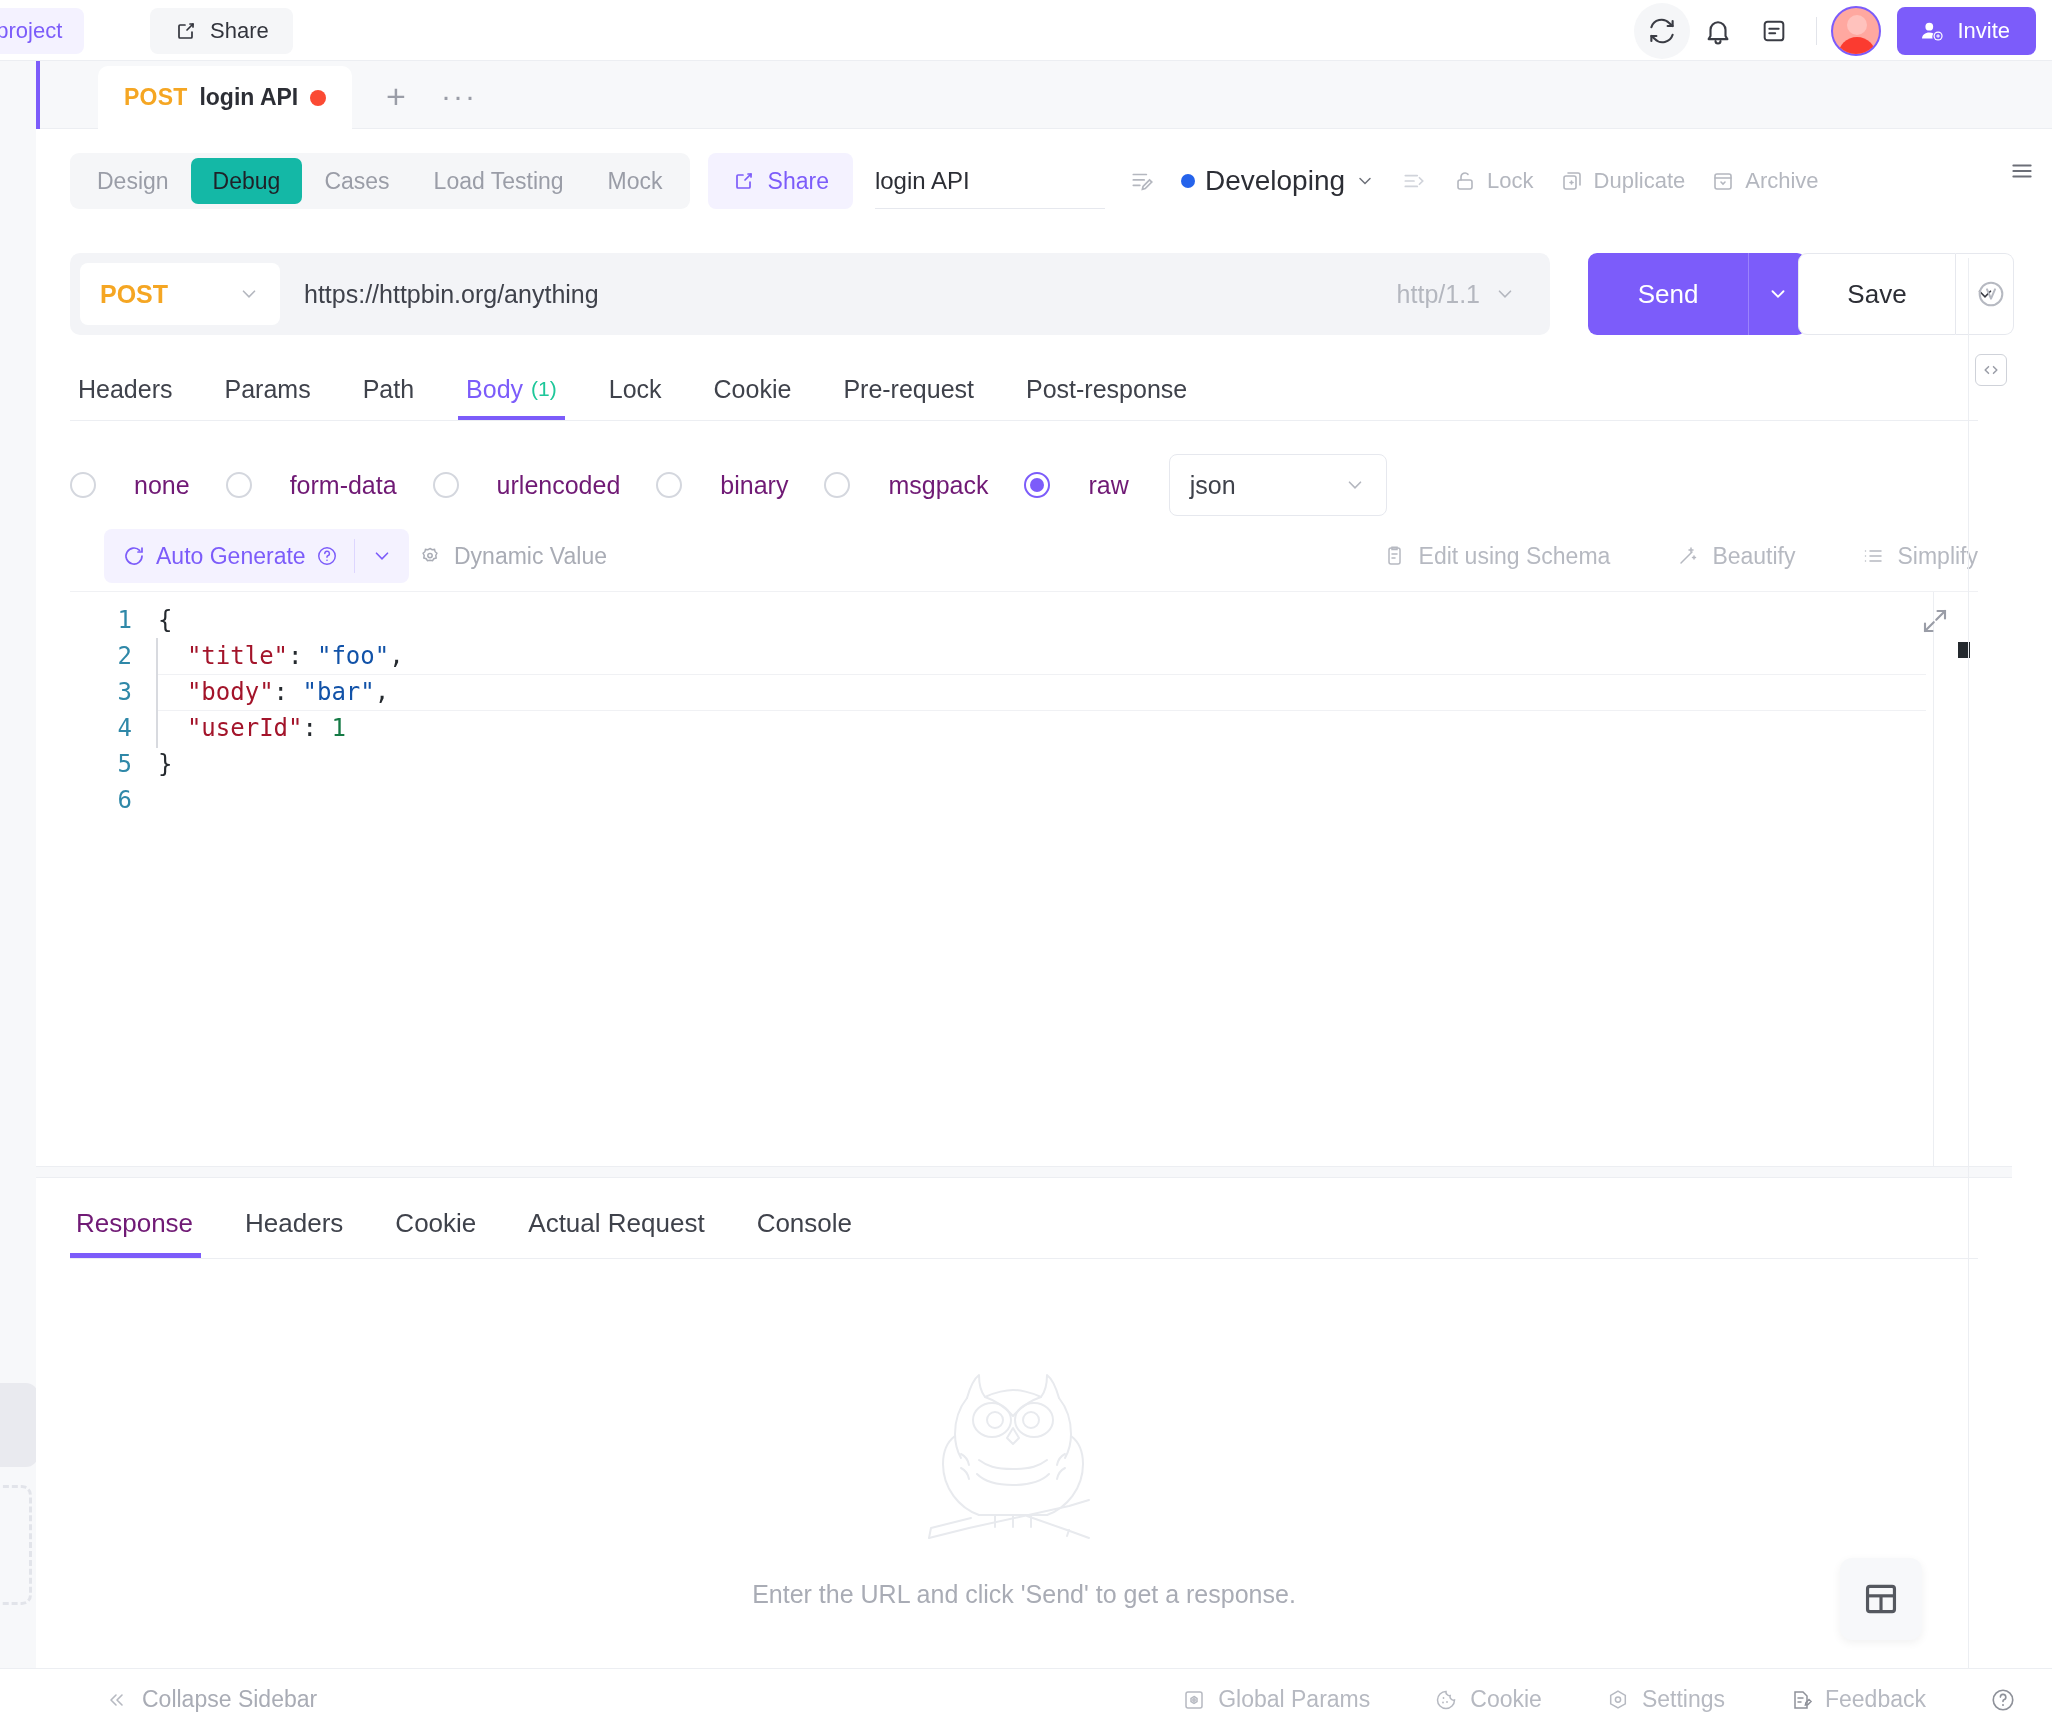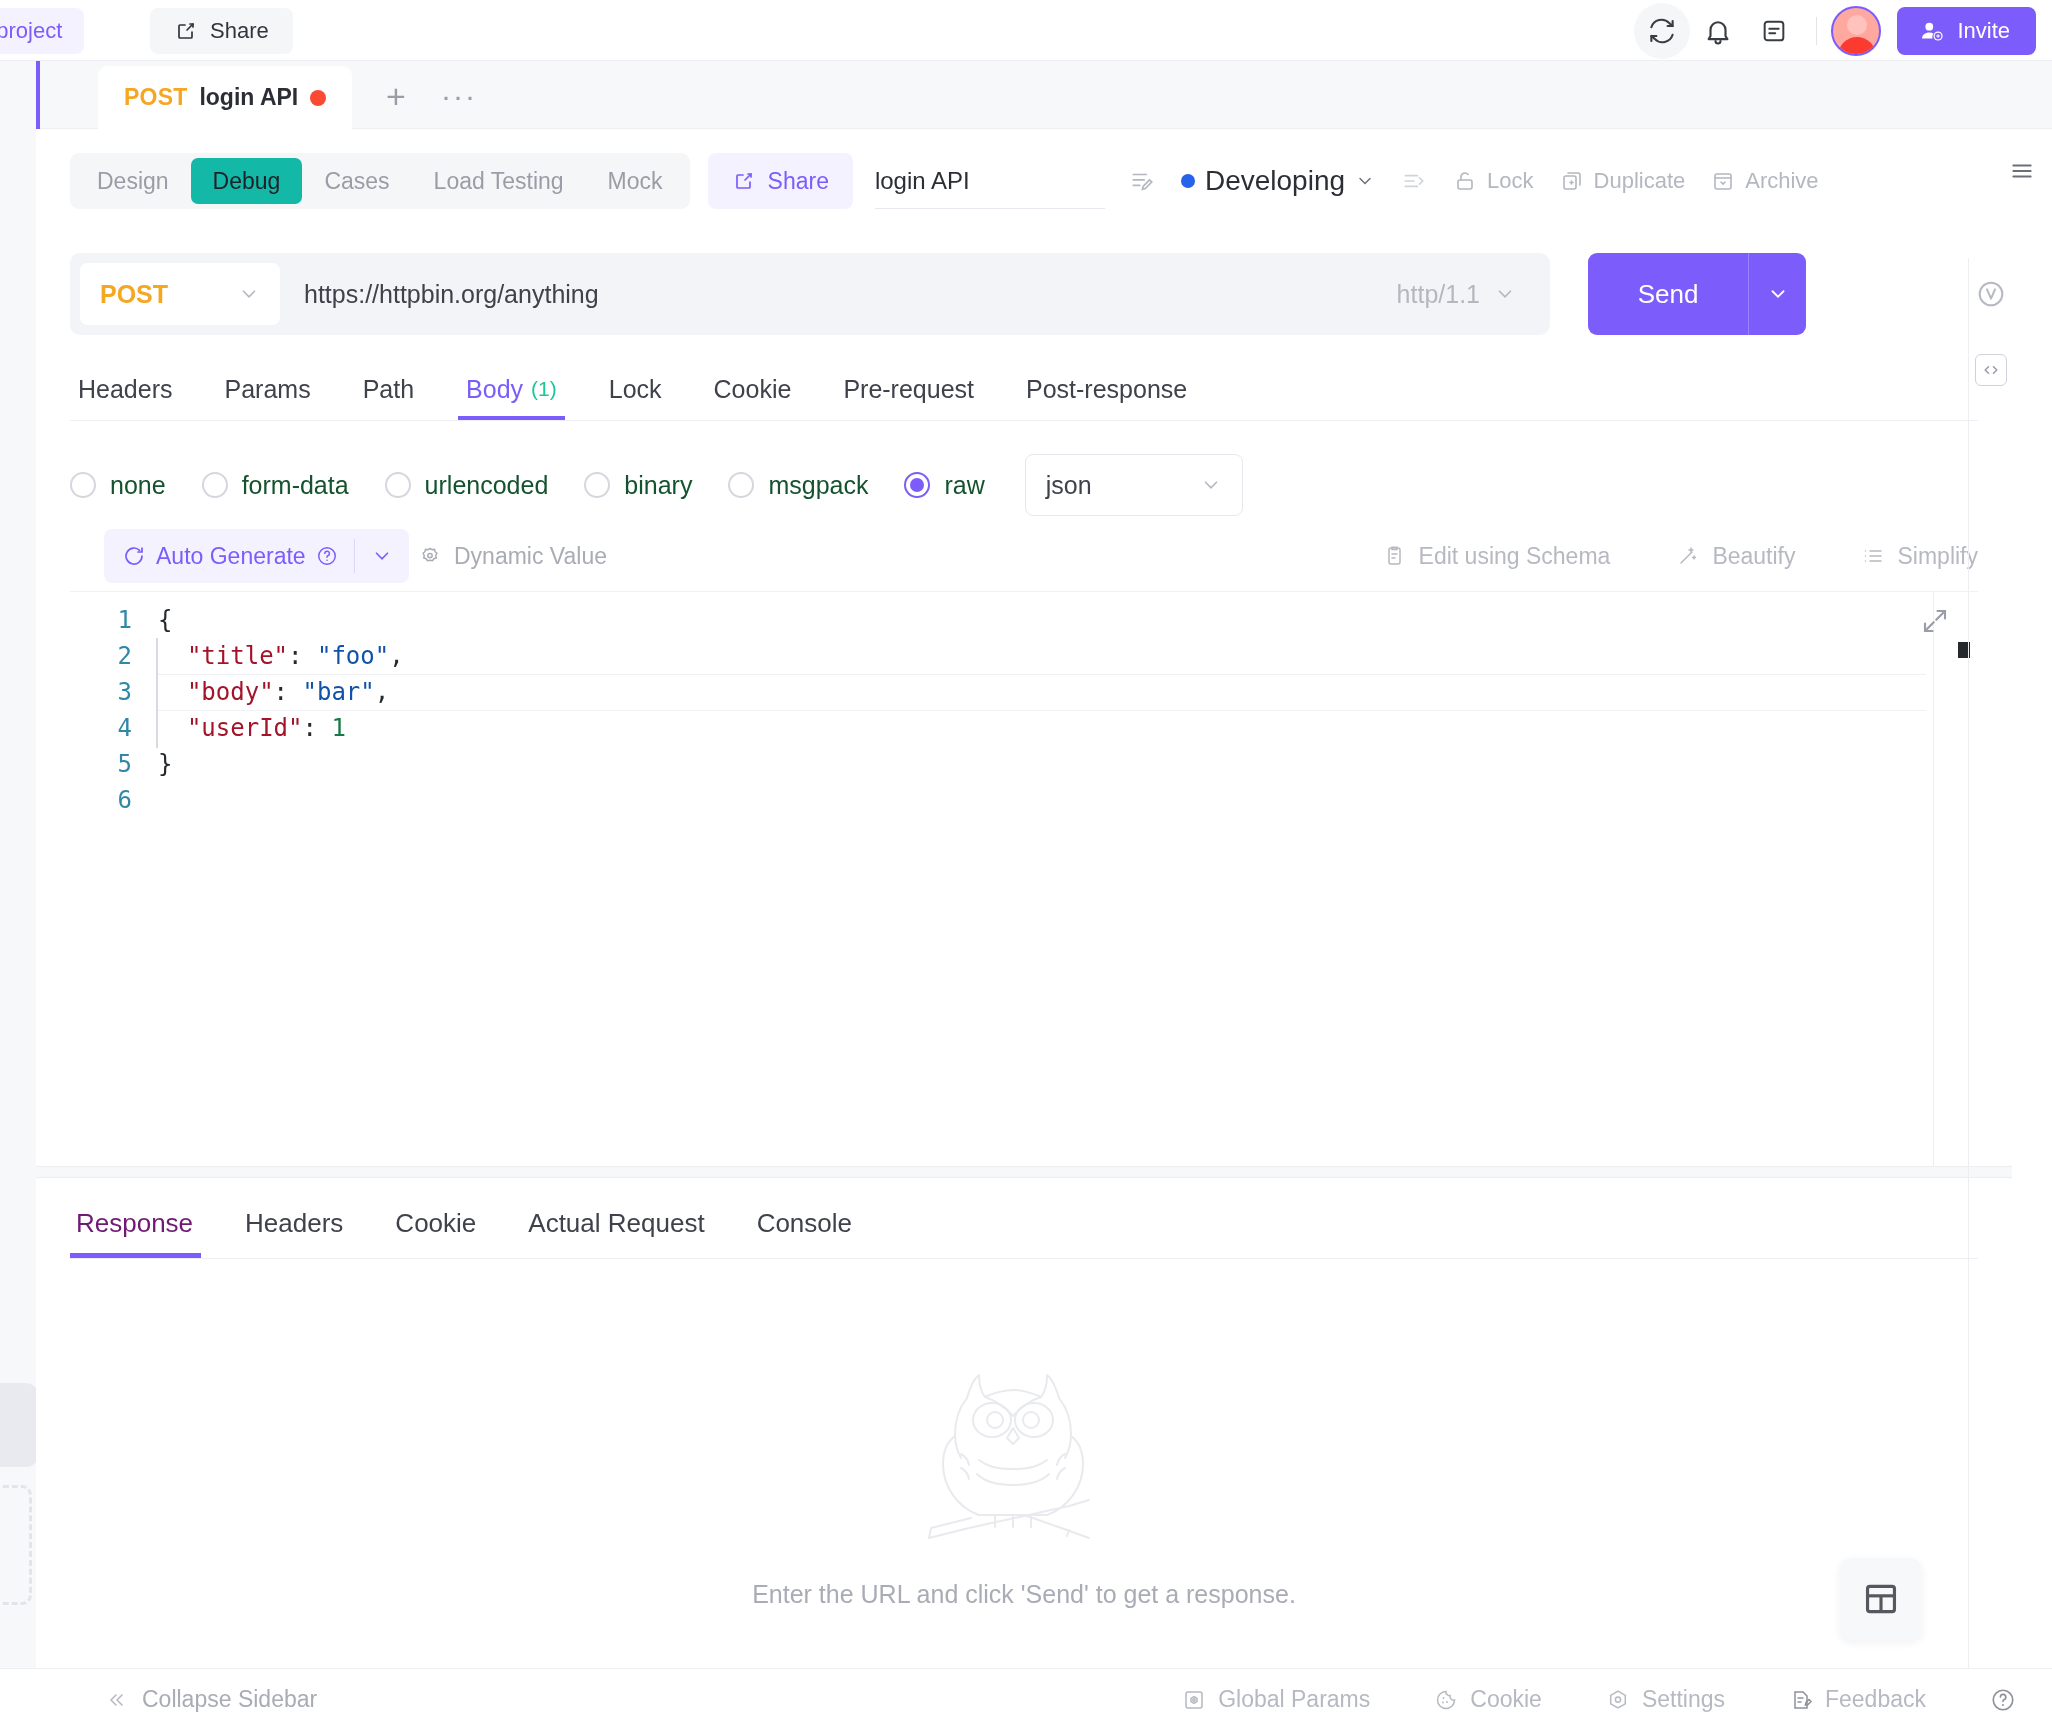--- a/index.html
+++ b/index.html
@@ -178,21 +178,21 @@
 
   
   .radiorow { position:absolute; left: 34px; top: 325px; display:flex; align-items:center; gap: 0; }
   .radio-item { display:flex; align-items:center; gap: 14px; margin-right: 36px; }
   .radio {
     width: 26px; height: 26px; border-radius: 50%; border: 2px solid #d4d7de; flex:none;
     display:flex; align-items:center; justify-content:center;
   }
   .radio.on { border-color:#7c5cfa; }
   .radio.on::after { content:''; width: 14px; height: 14px; border-radius:50%; background:#7c5cfa; }
-  .radio-lbl { color:#14532d; font-size: 25px; }
+  .radio-lbl { color:#701a75; font-size: 25px; margin-left: 24px; }
   .json-sel {
     margin-left: 4px; width: 218px; height: 62px; border: 1px solid #e6e8ee; border-radius: 8px;
     display:flex; align-items:center; justify-content:space-between; padding: 0 20px;
     color:#3f424b; font-size: 25px;
   }
 
   
   .edtoolbar { position:absolute; left: 34px; top: 400px; width: 1908px; height: 54px; }
   .autogen {
     position:absolute; left: 34px; top: 0; height: 54px; display:flex; align-items:center;
@@ -458,20 +458,28 @@
         <span>http/1.1</span>
         <svg class="icosvg" width="22" height="22" viewBox="0 0 24 24" fill="none" stroke="#b4b7bf" stroke-width="1.8" stroke-linecap="round">
             <path d="M6 9l6 6 6-6"></path>
           </svg>
       </div>
     </div>
     <div class="send-wrap">
       <div class="send-btn">Send</div>
       <div class="send-caret">
         <svg class="icosvg" width="22" height="22" viewBox="0 0 24 24" fill="none" stroke="#ffffff" stroke-width="2" stroke-linecap="round">
+            <path d="M6 9l6 6 6-6"></path>
+          </svg>
+      </div>
+    </div>
+    <div class="save-wrap">
+      <div class="save-btn">Save</div>
+      <div class="save-caret">
+        <svg class="icosvg" width="22" height="22" viewBox="0 0 24 24" fill="none" stroke="#3a3c44" stroke-width="1.8" stroke-linecap="round">
             <path d="M6 9l6 6 6-6"></path>
           </svg>
       </div>
     </div>
 
     <div class="reqtabs">
       <div class="reqtab">
           <span>Headers</span>
         </div>
       <div class="reqtab">

